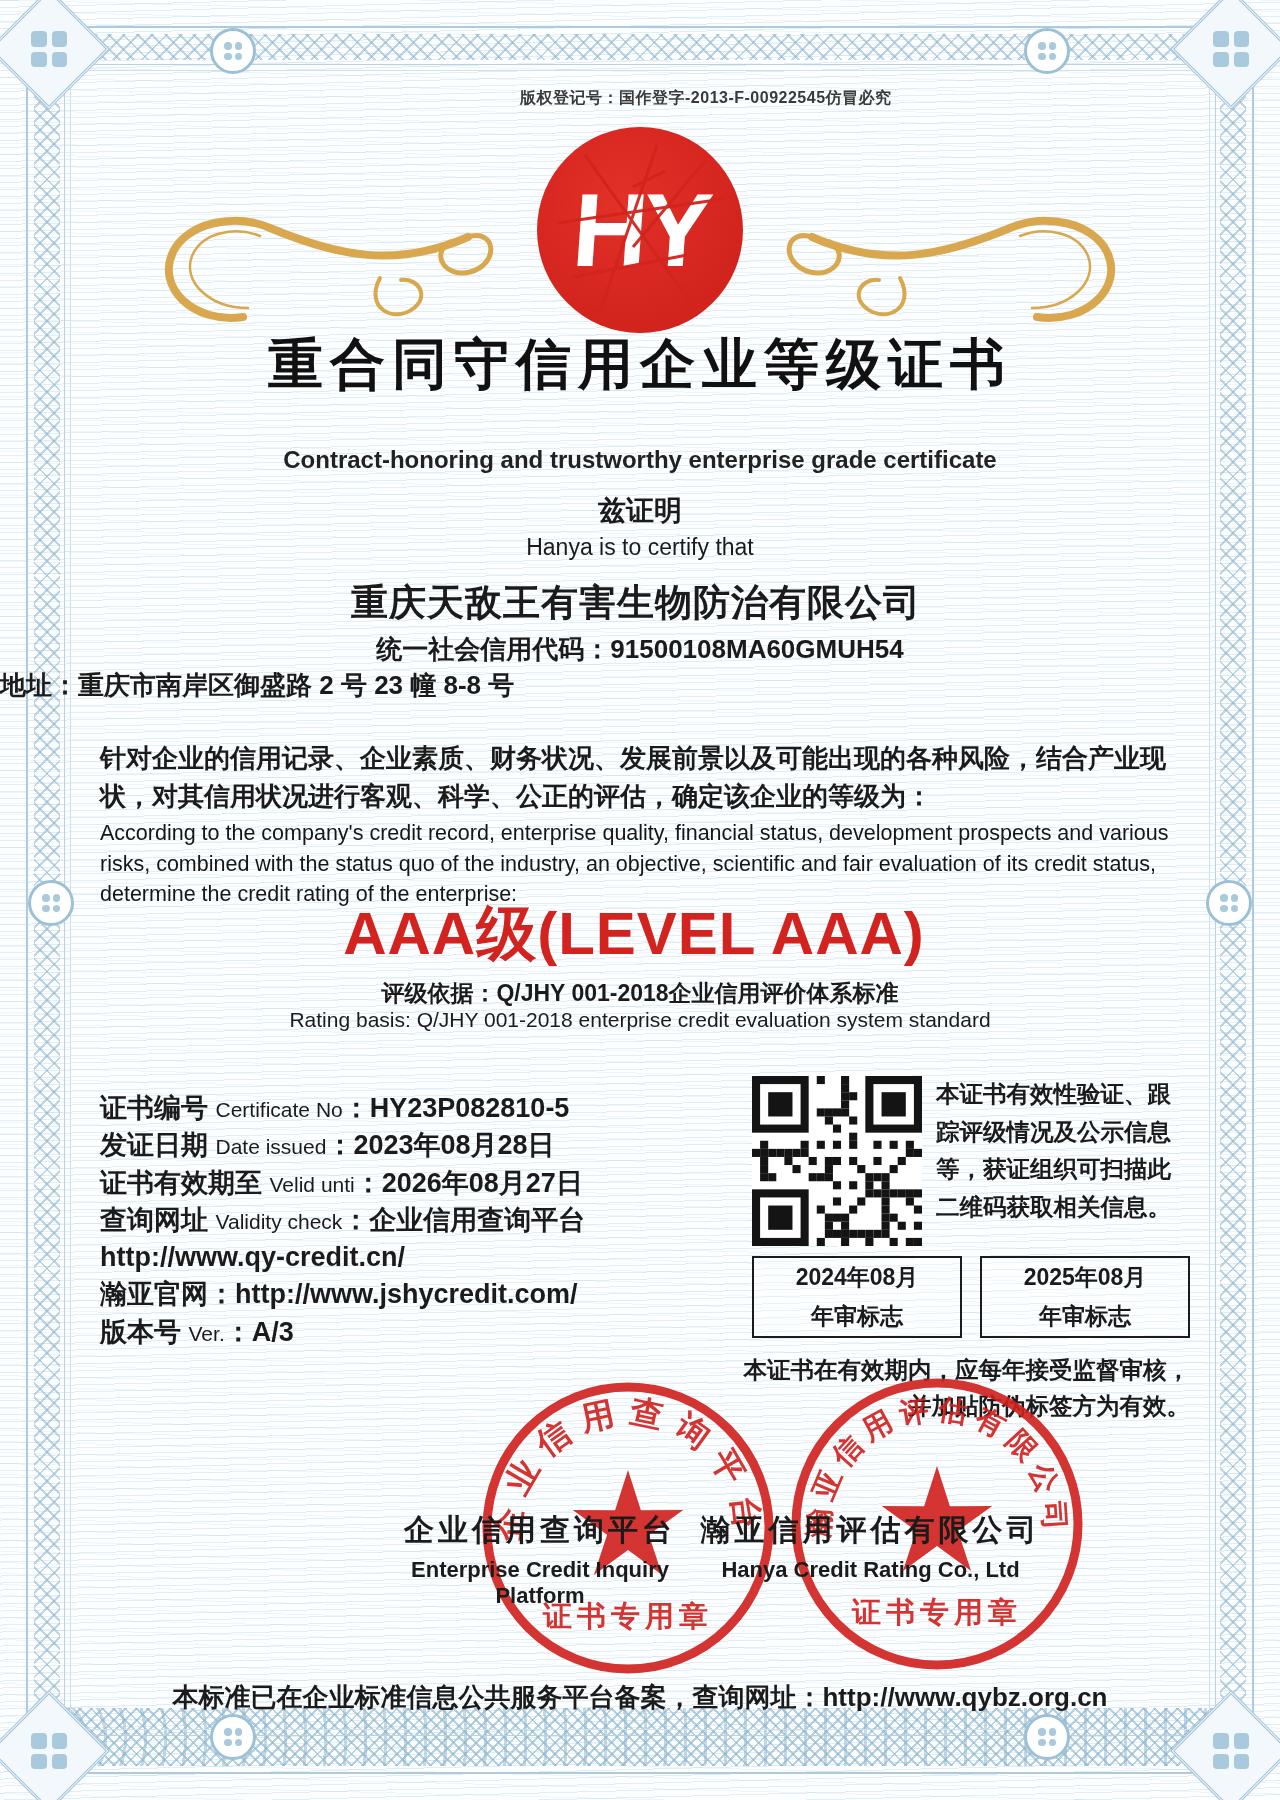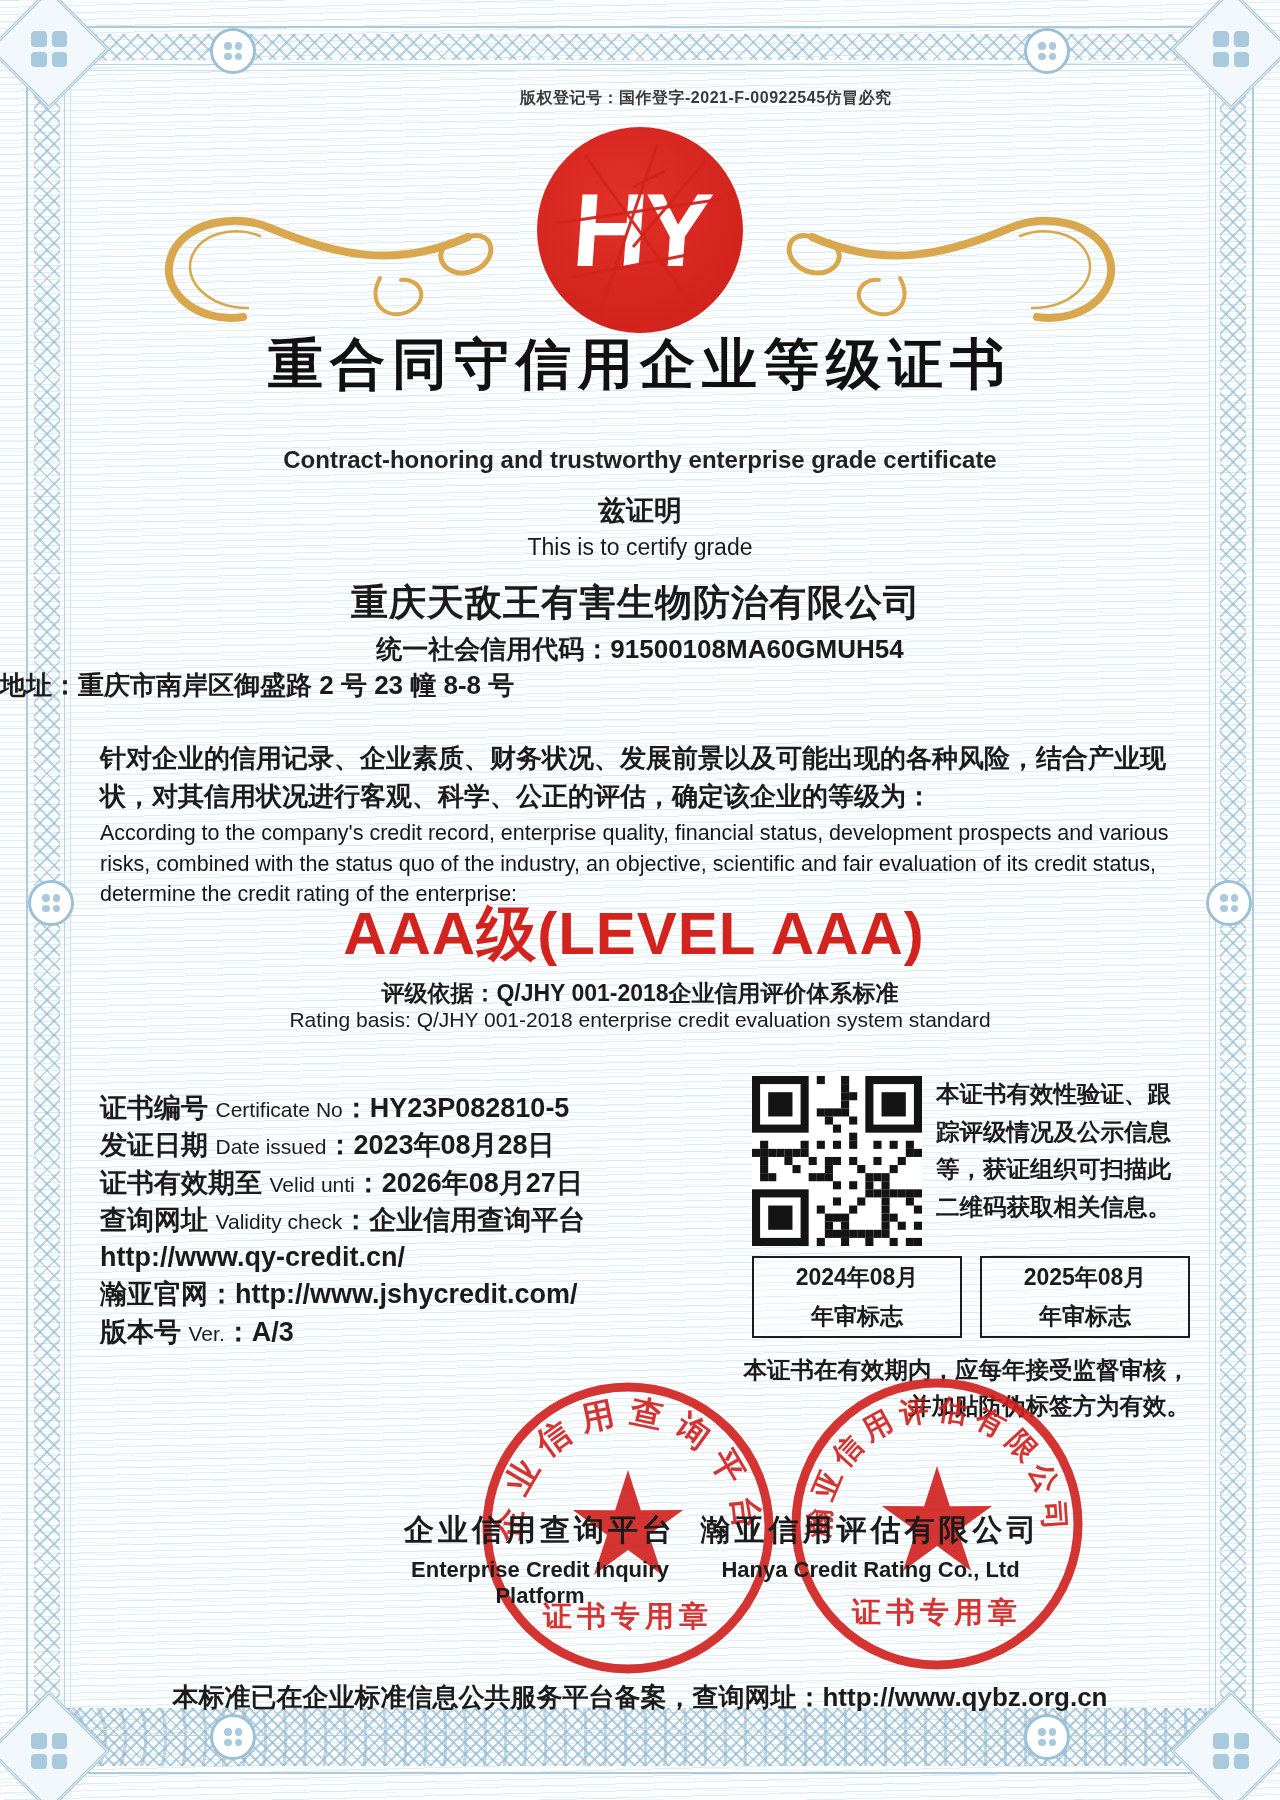--- a/index.html
+++ b/index.html
@@ -177,21 +177,21 @@
     </div>
   <div class="med" style="bottom:40px;right:210px">
       <span class="dots">
         <i></i>
         <i></i>
         <i></i>
         <i></i>
       </span>
     </div>
 
-  <div class="copyright">版权登记号：国作登字-2021-F-00922545仿冒必究</div>
+  <div class="copyright">版权登记号：国作登字-2013-F-00922545仿冒必究</div>
 
   <svg class="flourish left" width="350" height="150" viewBox="0 0 350 150">
     <g fill="none" stroke="#d9a84e" stroke-linecap="round">
       <path d="M 95,135 C 45,142 8,105 25,70 C 38,42 85,30 122,46 C 185,72 245,88 320,55" stroke-width="8"></path>
       <path d="M 320,55 C 348,46 352,82 322,90 C 297,96 282,72 302,60" stroke-width="5"></path>
       <path d="M 232,96 C 216,126 246,142 266,126 C 281,114 271,96 253,98" stroke-width="4"></path>
       <path d="M 100,126 C 62,126 34,100 44,74 C 54,50 88,44 112,54" stroke-width="2.5"></path>
     </g>
   </svg>
   <svg class="flourish right" width="350" height="150" viewBox="0 0 350 150">
@@ -213,21 +213,21 @@
         <line x1="168" y1="34" x2="96" y2="120"></line>
         <line x1="36" y1="150" x2="150" y2="128"></line>
         <line x1="96" y1="60" x2="128" y2="44"></line>
       </g>
     </svg>
   </div>
 
   <div class="title-cn">重合同守信用企业等级证书</div>
   <div class="title-en">Contract-honoring and trustworthy enterprise grade certificate</div>
   <div class="certify-cn">兹证明</div>
-  <div class="certify-en">This is to certify grade</div>
+  <div class="certify-en">Hanya is to certify that</div>
 
   <div class="company-name">重庆天敌王有害生物防治有限公司</div>
   <div class="company-code">统一社会信用代码：91500108MA60GMUH54</div>
   <div class="company-addr">地址：重庆市南岸区御盛路 2 号 23 幢 8-8 号</div>
 
   <div class="para-cn">针对企业的信用记录、企业素质、财务状况、发展前景以及可能出现的各种风险，结合产业现状，对其信用状况进行客观、科学、公正的评估，确定该企业的等级为：</div>
   <div class="para-en">According to the company's credit record, enterprise quality, financial status, development prospects and various risks, combined with the status quo of the industry, an objective, scientific and fair evaluation of its credit status, determine the credit rating of the enterprise:</div>
   <div class="rating">AAA级(LEVEL AAA)</div>
   <div class="basis-cn">评级依据：Q/JHY 001-2018企业信用评价体系标准</div>
   <div class="basis-en">Rating basis: Q/JHY 001-2018 enterprise credit evaluation system standard</div>

